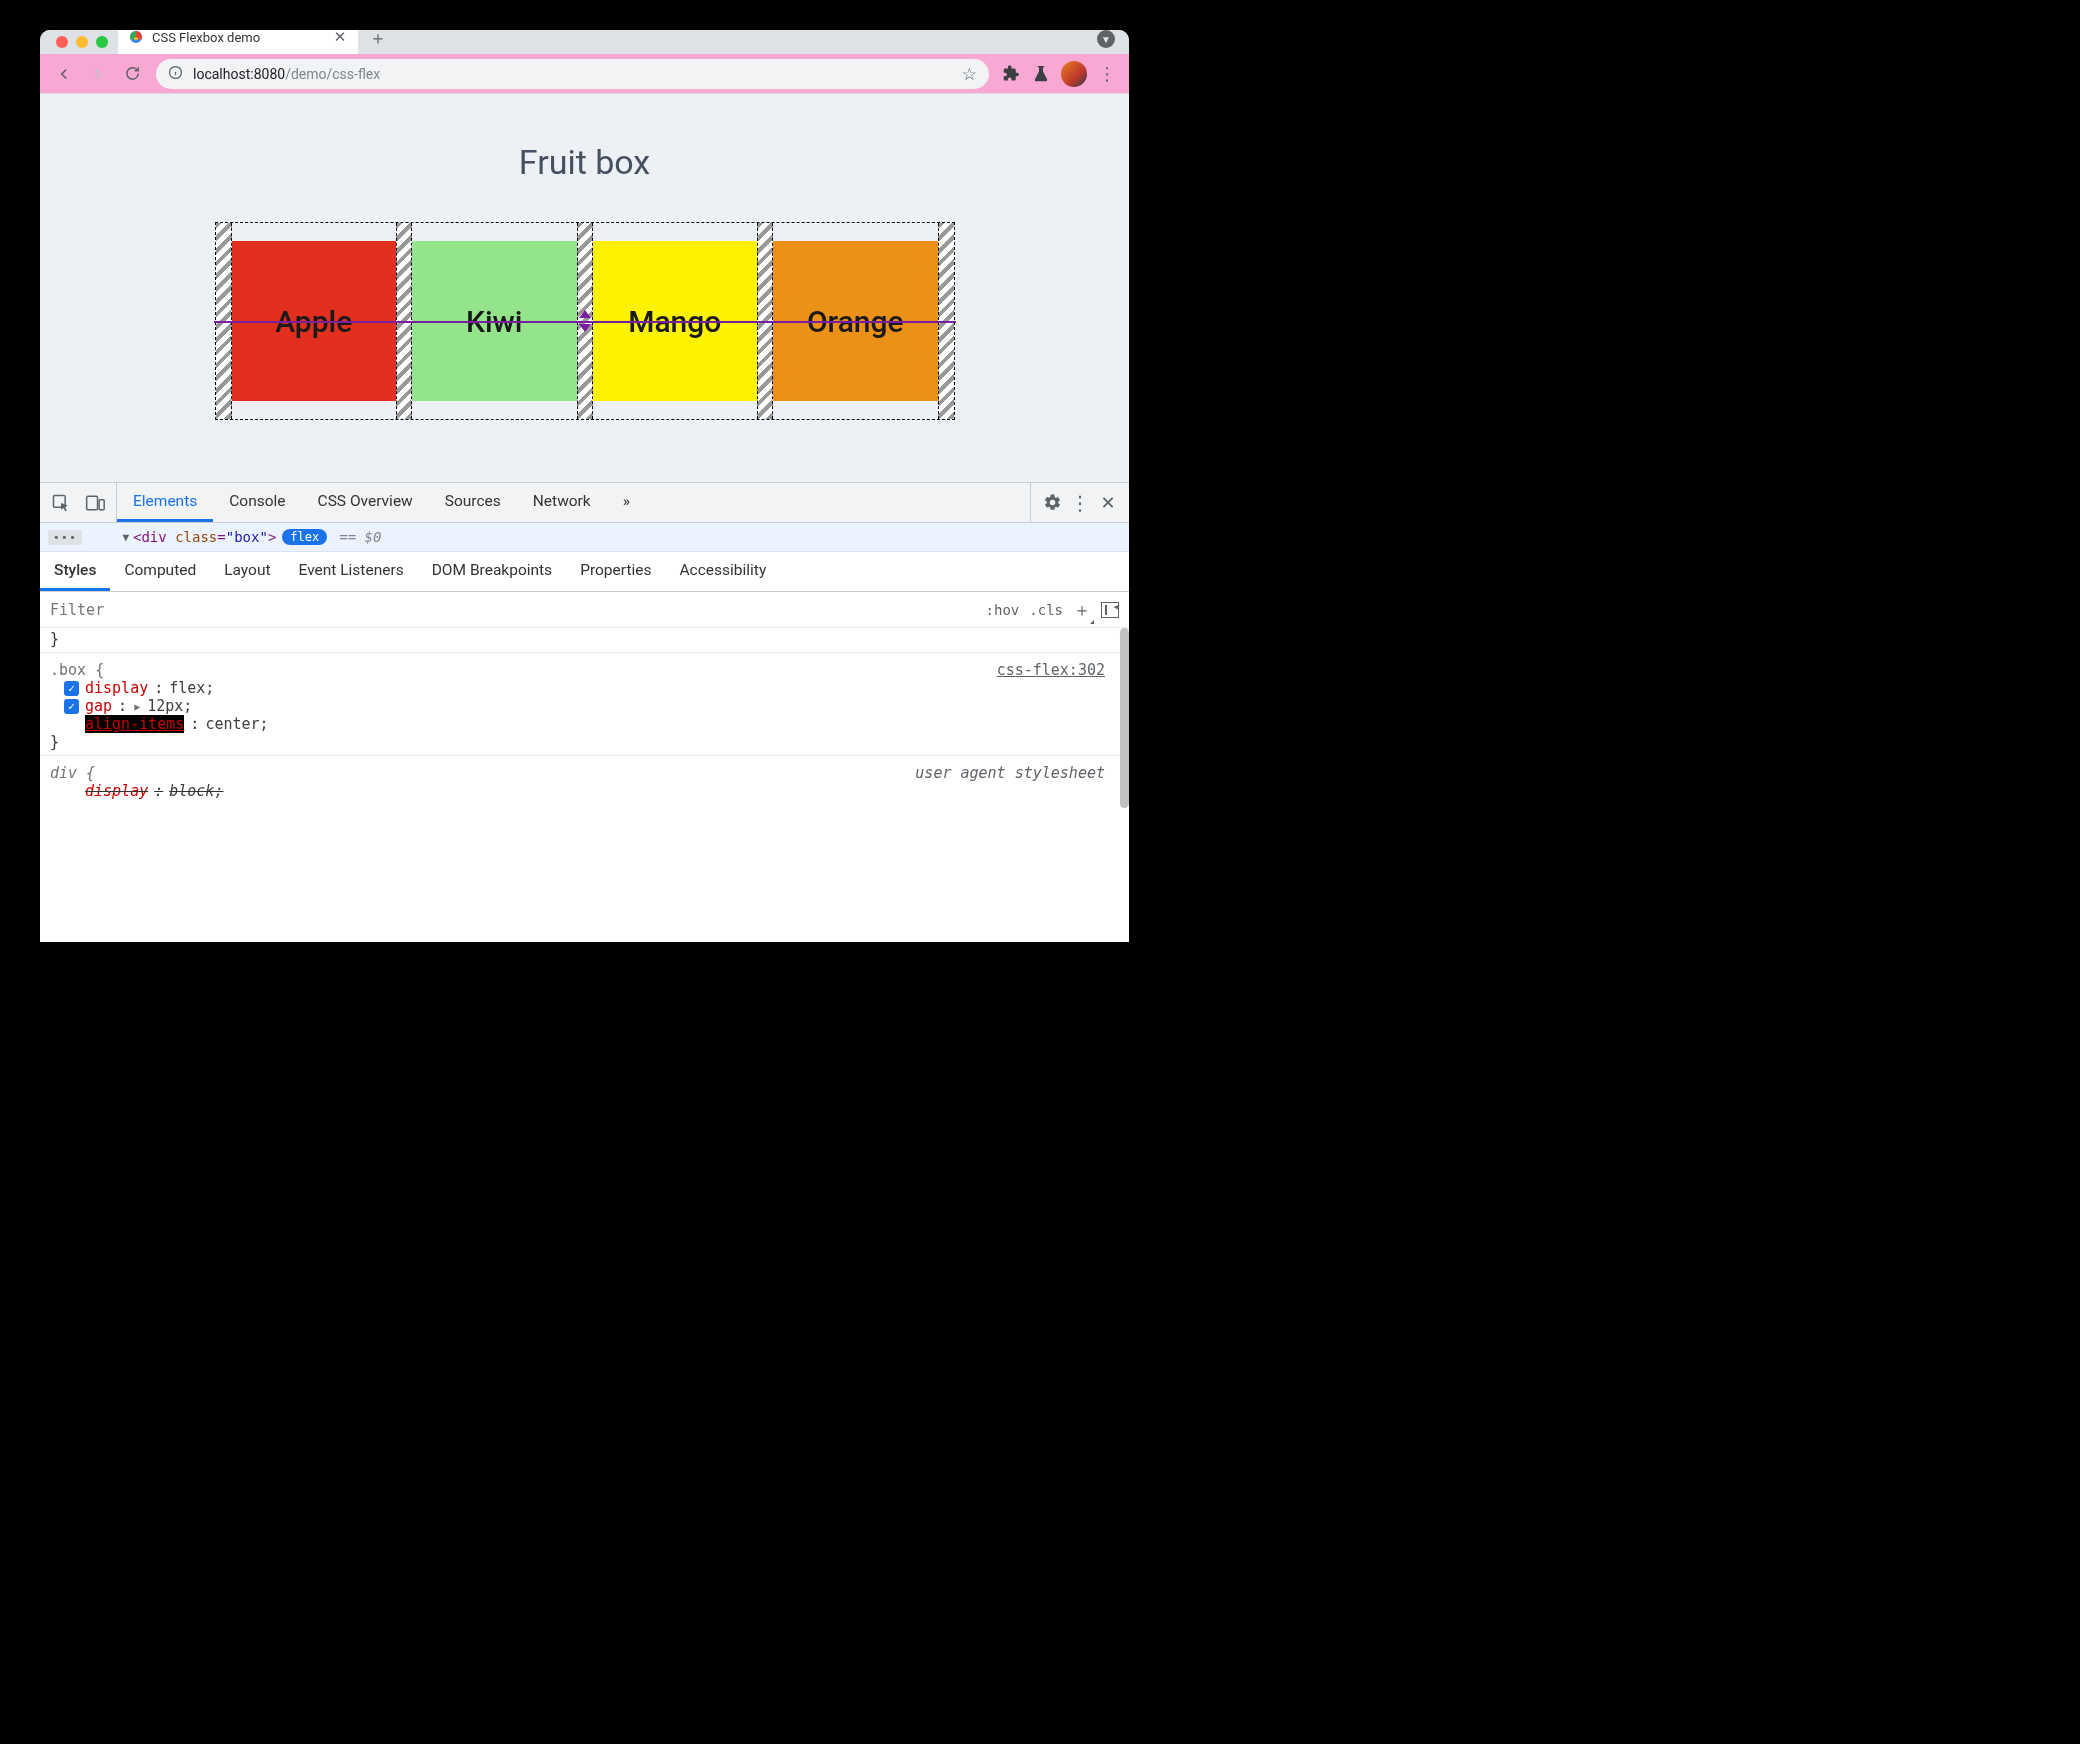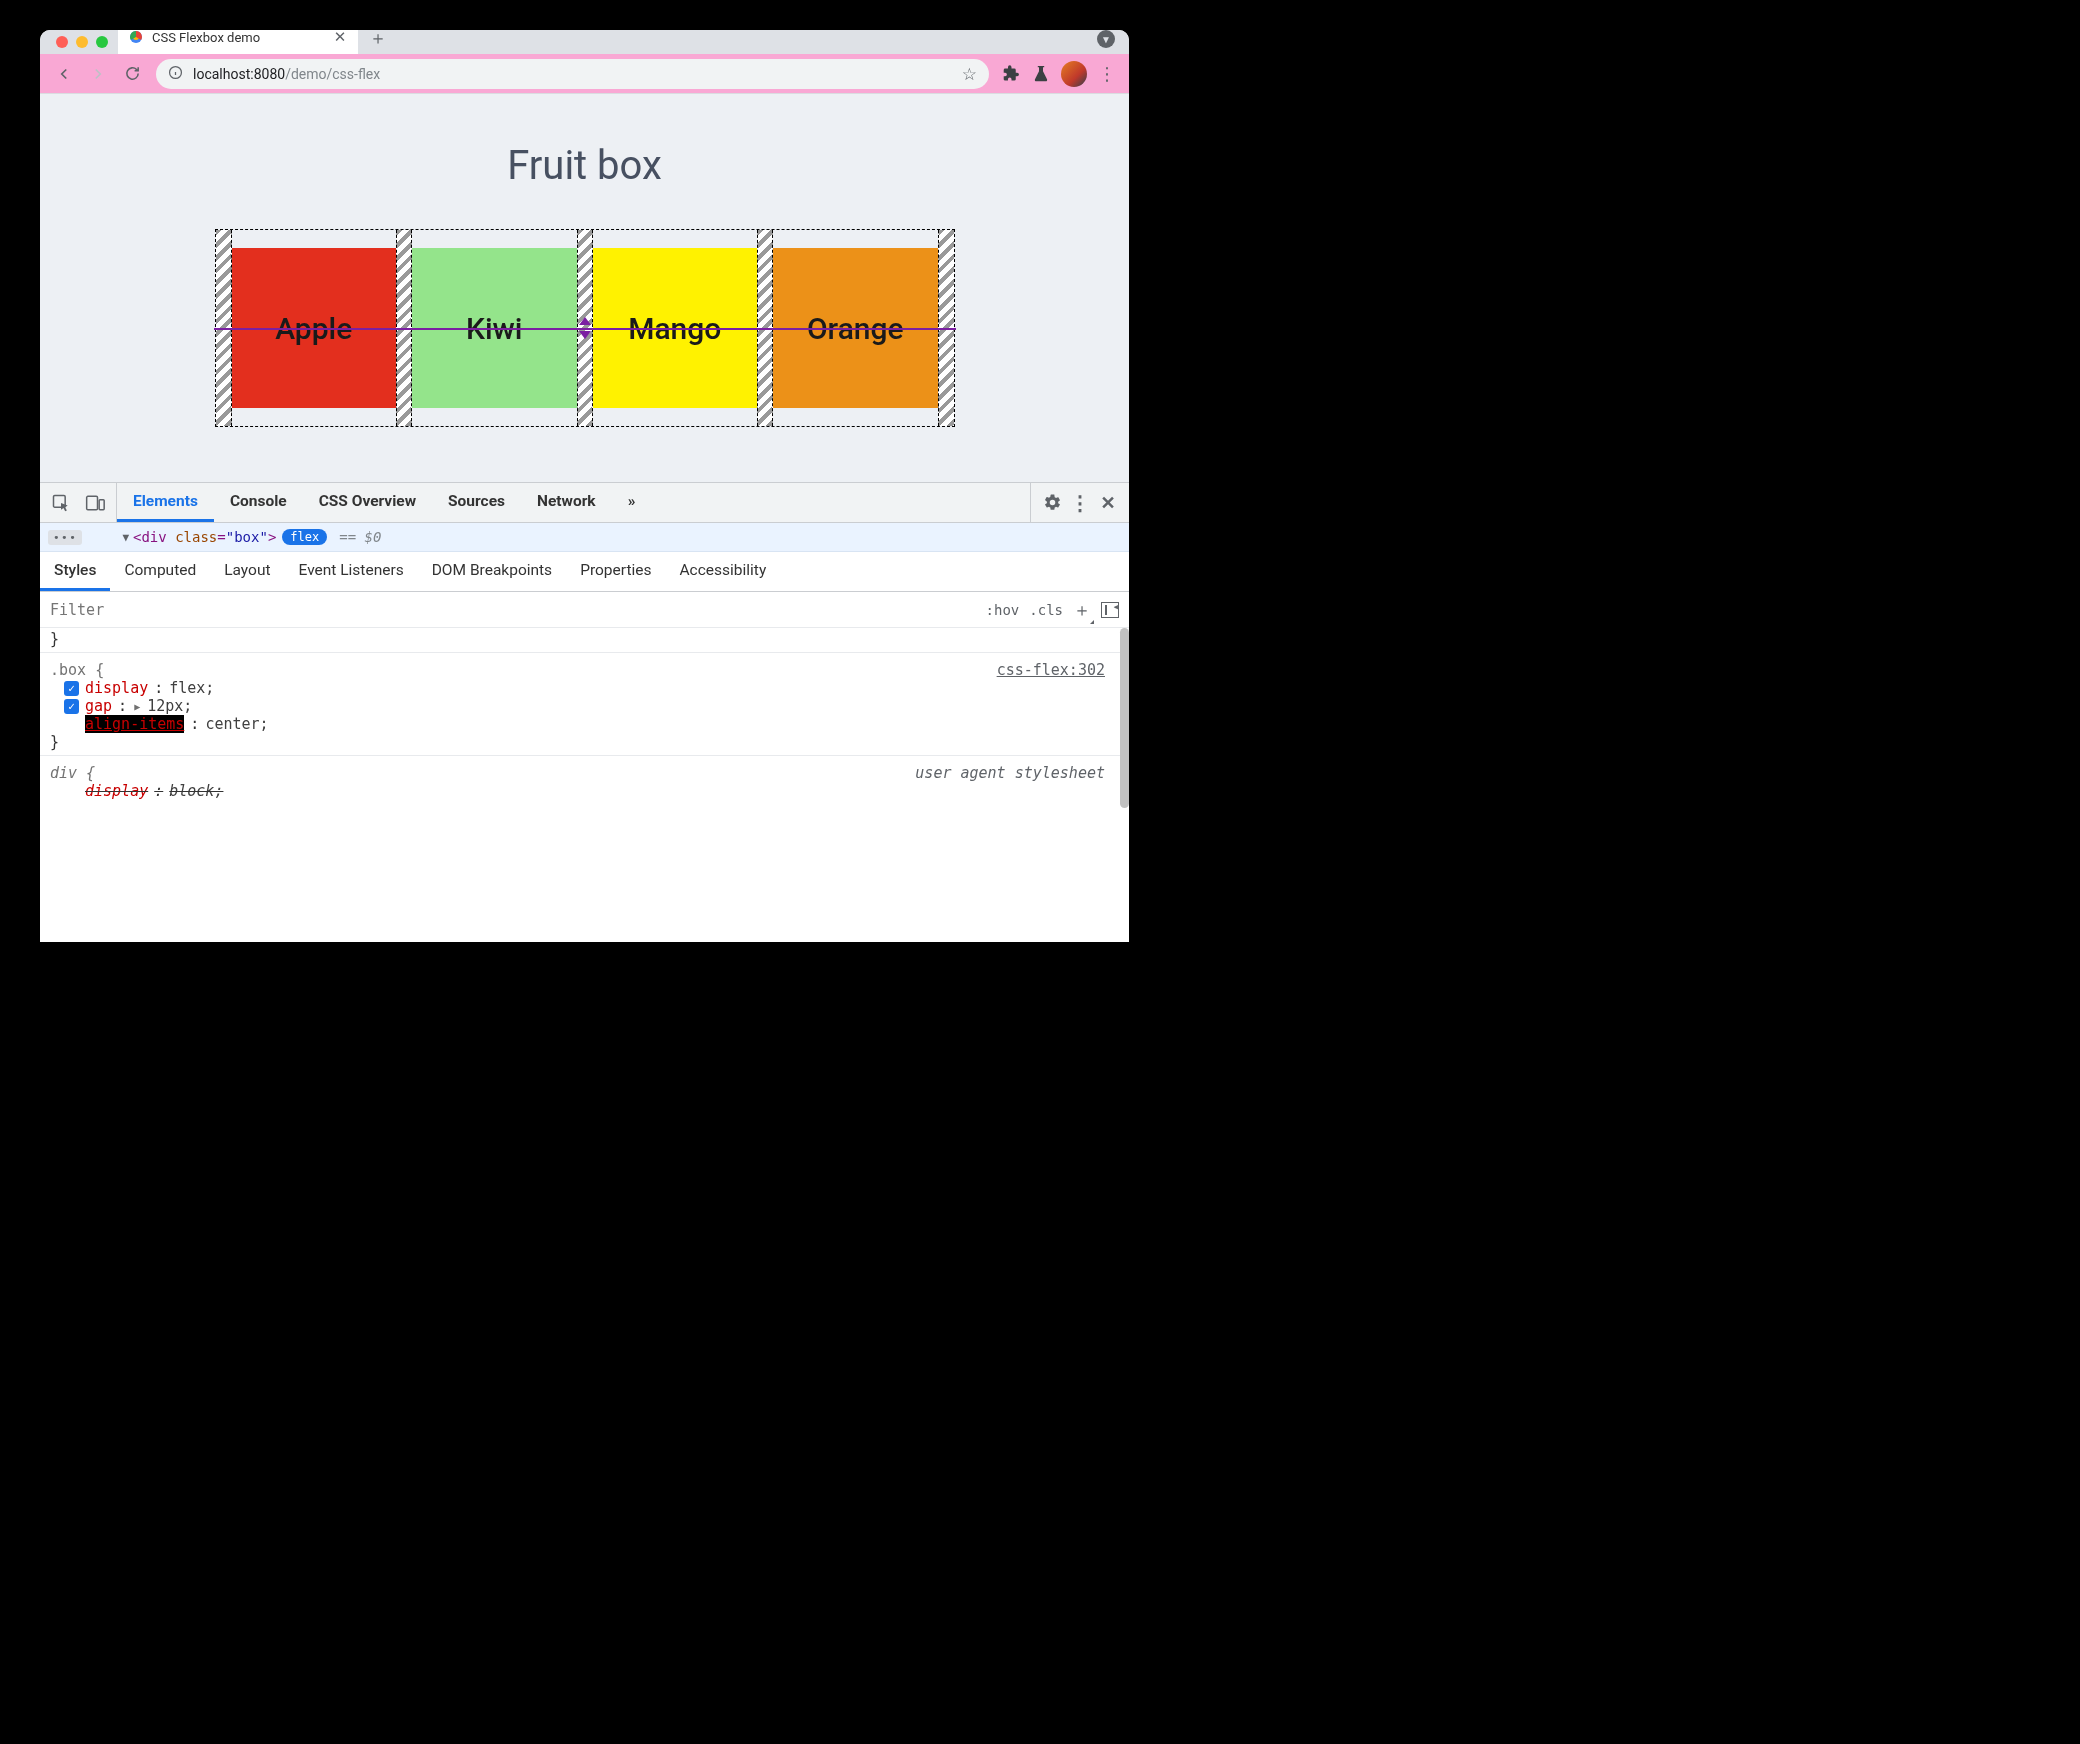--- a/index.html
+++ b/index.html
@@ -134,21 +134,21 @@
     .page {
       height: 388px;
       background: #edf0f4;
       overflow: hidden;
     }
     .page-inner {
       padding-top: 48px;
     }
     .page h1 {
       text-align: center;
-      font-size: 40px;
+      font-size: 34px;
       font-weight: 400;
       color: #475061;
       margin-bottom: 40px;
     }
     .flex-box-outer {
       width: 740px;
       margin: 0 auto;
       position: relative;
     }
     .flex-box {
@@ -201,21 +201,20 @@
       display: flex;
       flex-direction: column;
       font-size: 15px;
     }
     .dt-tabs {
       height: 40px;
       background: #f1f3f4;
       border-bottom: 1px solid #cacdd1;
       display: flex;
       align-items: stretch;
-      font-weight: bold;
     }
     .dt-tab-icons {
       display: flex;
       align-items: center;
       padding: 0 10px;
       gap: 12px;
       border-right: 1px solid #cacdd1;
     }
     .dt-tab-icon {
       width: 22px; height: 22px;

